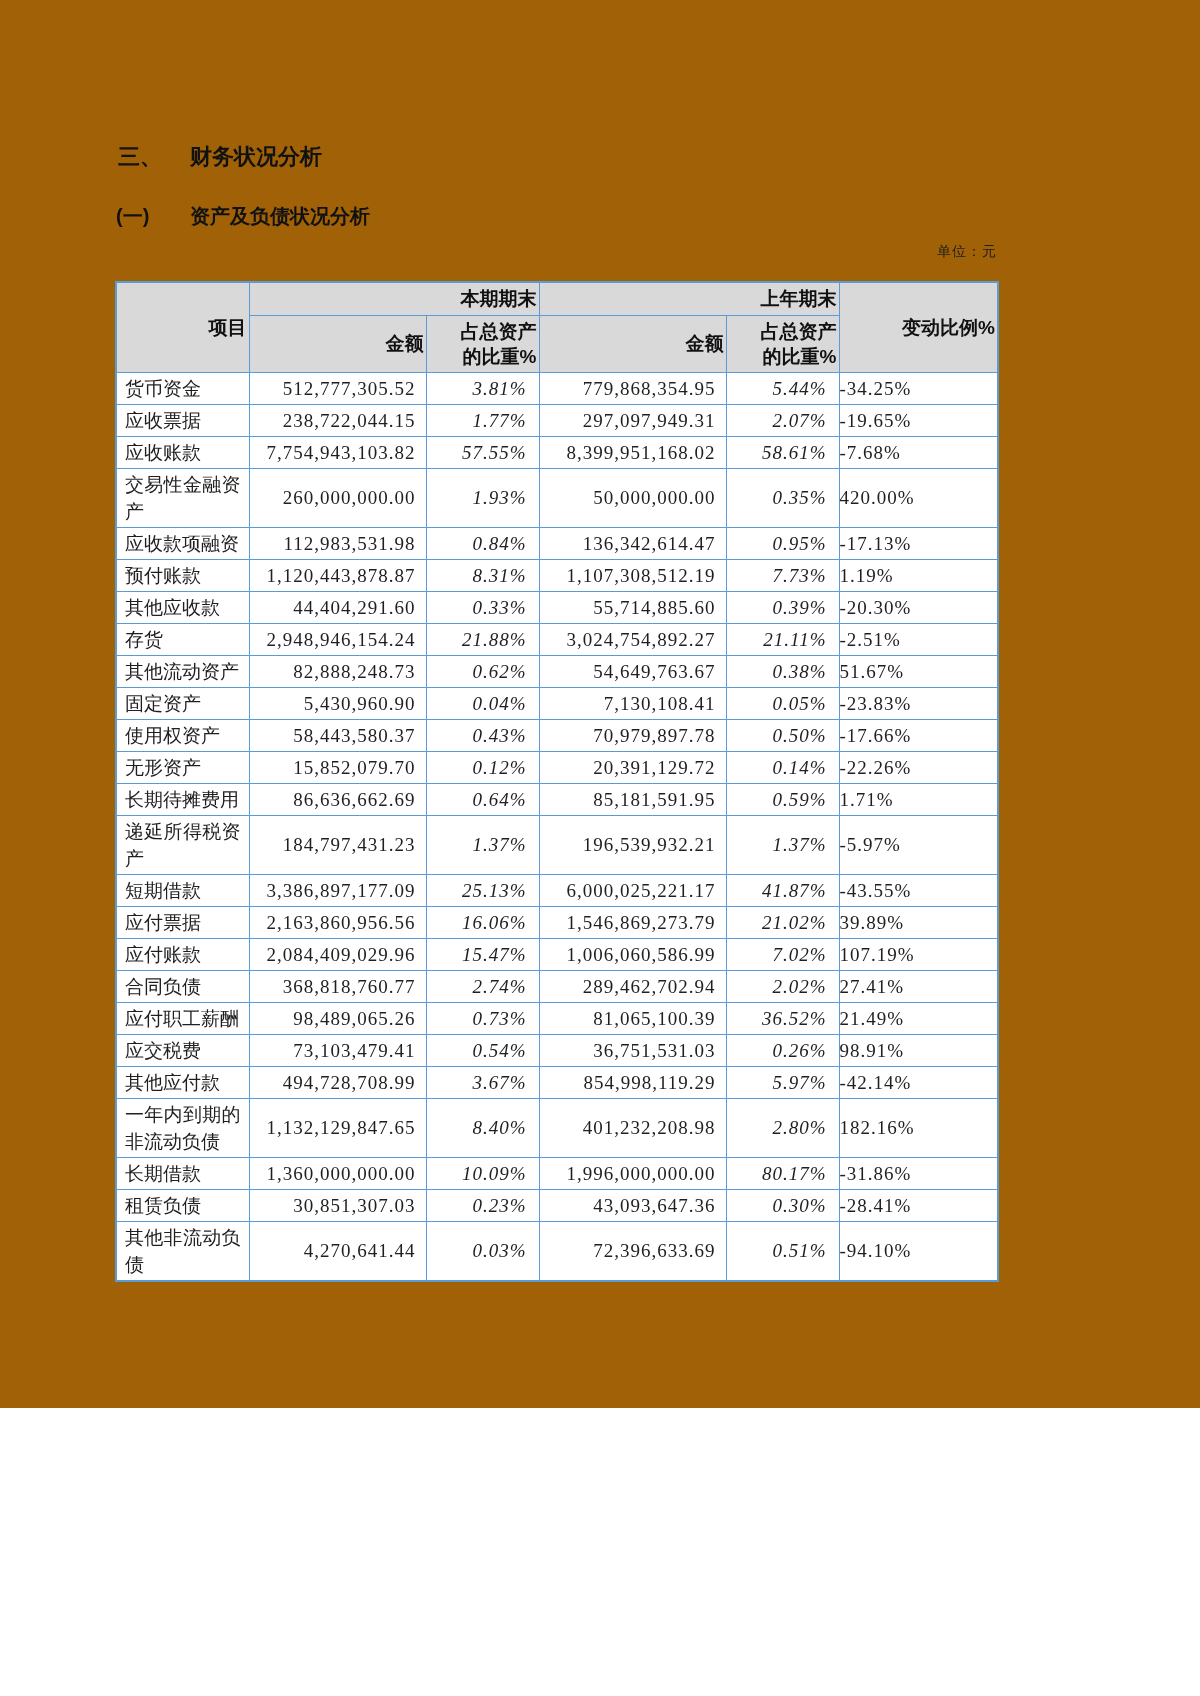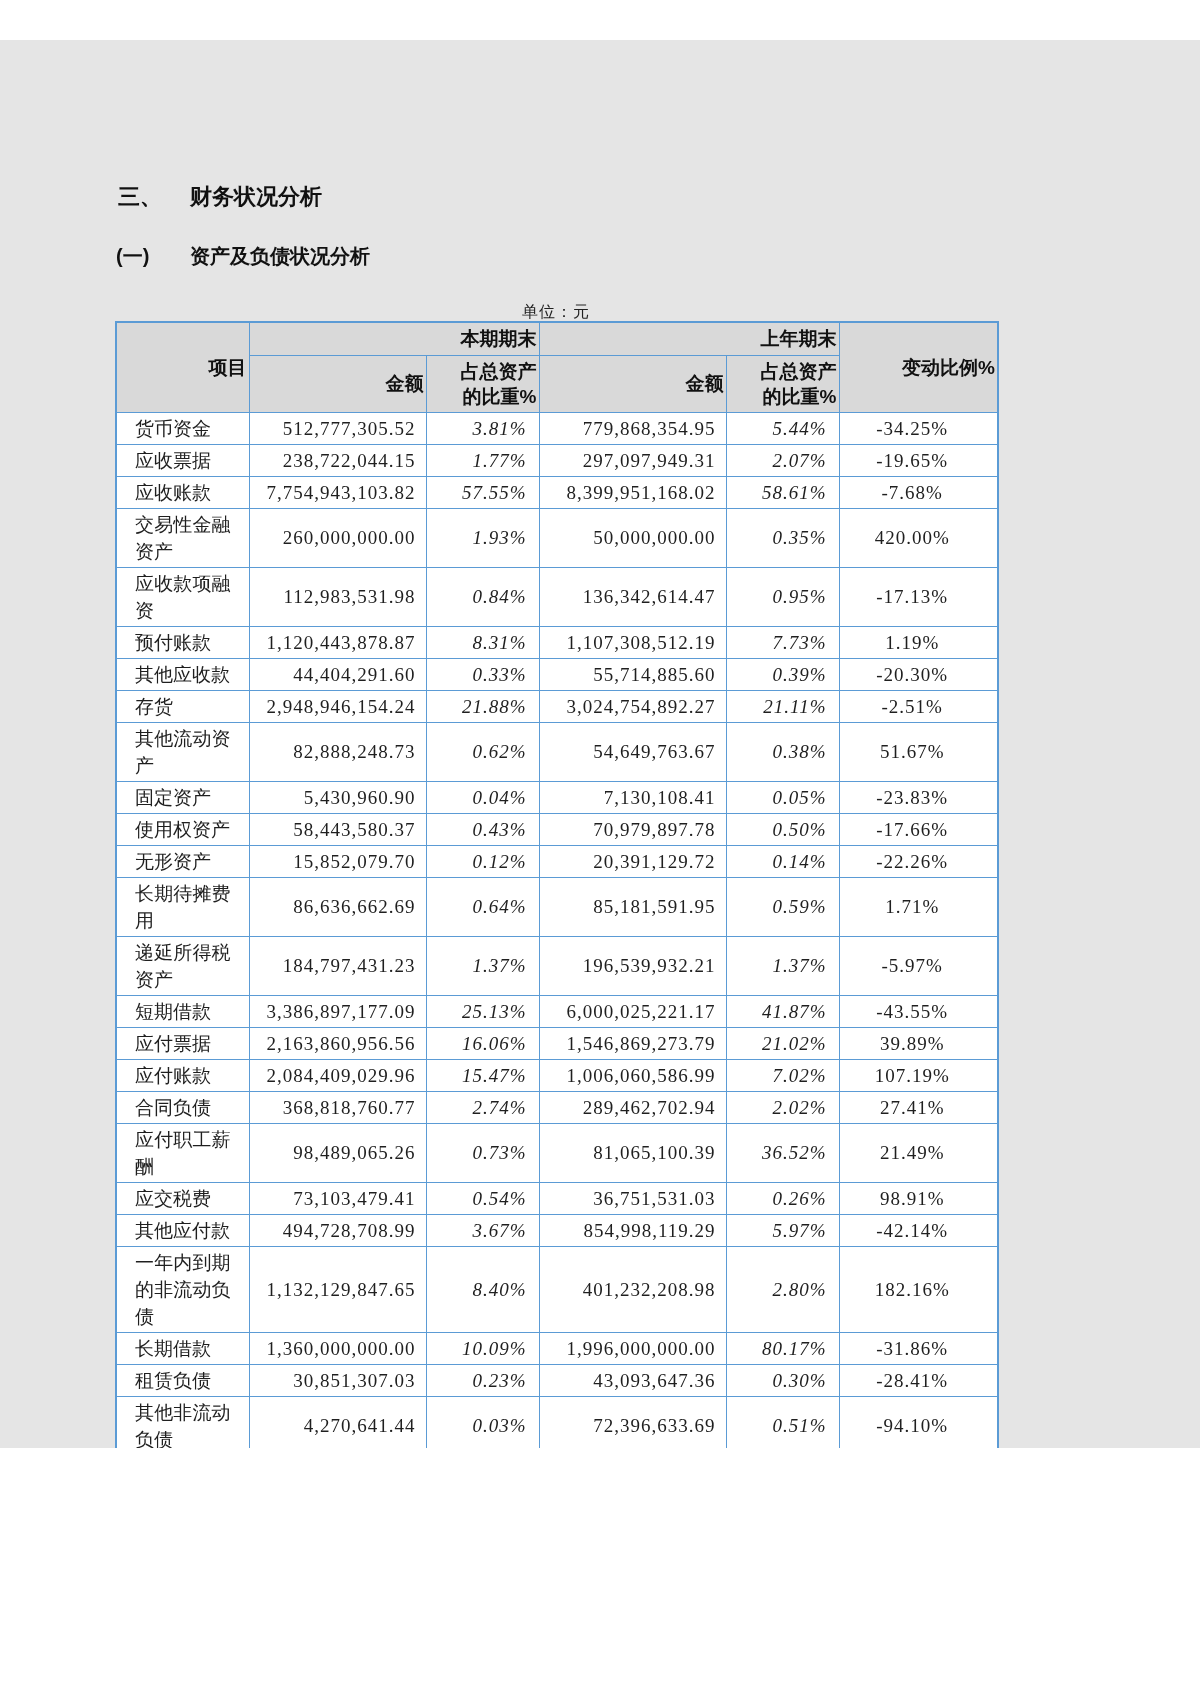--- a/index.html
+++ b/index.html
@@ -1,47 +1,47 @@
 <!DOCTYPE html>
 <html><head>
 <meta charset="utf-8">
 <style>
   * { box-sizing: border-box; margin: 0; padding: 0; }
   html, body { background: #ffffff; }
   body { width: 1200px; font-family: "Liberation Serif", "DejaVu Serif", serif; color: #1f1f1f; }
-  .page { position: relative; width: 1200px; height: 1408px; background: #e5e5e5; overflow: hidden; margin-top: 40px; }
+  .page { position: relative; width: 1200px; height: 1408px; background: #a16207; overflow: hidden; }
 
   .h1 { position: absolute; top: 142px; left: 118px; font-family: "Liberation Sans", "DejaVu Sans", sans-serif; font-weight: bold; font-size: 22px; color: #111; white-space: nowrap; }
   .h1 .hnum { display: inline-block; width: 72px; }
   .h2 { position: absolute; top: 203px; left: 116px; font-family: "Liberation Sans", "DejaVu Sans", sans-serif; font-weight: bold; font-size: 20px; color: #111; white-space: nowrap; }
   .h2 .hnum { display: inline-block; width: 74px; }
 
-  .unit { position: absolute; top: 262px; left: 115px; width: 882px; text-align: center; font-size: 16px; letter-spacing: 1px; }
+  .unit { position: absolute; top: 243px; left: 115px; width: 882px; text-align: right; font-size: 14px; letter-spacing: 1px; }
 
   table.fin-table { position: absolute; top: 281px; left: 115px; width: 882px; border-collapse: collapse; table-layout: fixed; border: 2px solid #5b9bd5; }
   .fin-table th, .fin-table td { border: 1px solid #5b9bd5; }
 
   .fin-table thead th {
     background: #d9d9d9;
     font-family: "Liberation Sans", "DejaVu Sans", sans-serif;
     font-weight: bold; font-size: 19px; color: #111;
     text-align: right; vertical-align: middle; line-height: 25px; padding: 3px 2px;
   }
   th.th-group { height: 33px; }
   th.th-sub  { height: 56px; }
   .pl { display: block; }
 
   .fin-table td {
     font-size: 19px; line-height: 27px; padding: 2px 0;
     vertical-align: middle; background: #ffffff; color: #1f1f1f;
   }
-  td.c-item { text-align: justify; text-justify: inter-character; padding: 2px 18px; }
+  td.c-item { text-align: justify; text-justify: inter-character; padding: 2px 8px; }
   td.c-num  { text-align: right; padding-right: 10px; letter-spacing: 1px; white-space: nowrap; }
   td.c-pct  { text-align: right; padding-right: 12px; letter-spacing: 1px; white-space: nowrap; font-style: italic; }
-  td.c-chg  { text-align: center; padding-right: 12px; letter-spacing: 1px; white-space: nowrap; }
+  td.c-chg  { text-align: left; padding-right: 12px; letter-spacing: 1px; white-space: nowrap; }
 
   .pageno { position: absolute; top: 1544px; left: 0; width: 1110px; text-align: center; font-family: "Liberation Sans", "DejaVu Sans", sans-serif; font-size: 15px; color: #222; }
 </style>
 </head>
 <body>
 
 <div class="page">
 
   <div class="h1">
     <span class="hnum">三、</span><span>财务状况分析</span>

